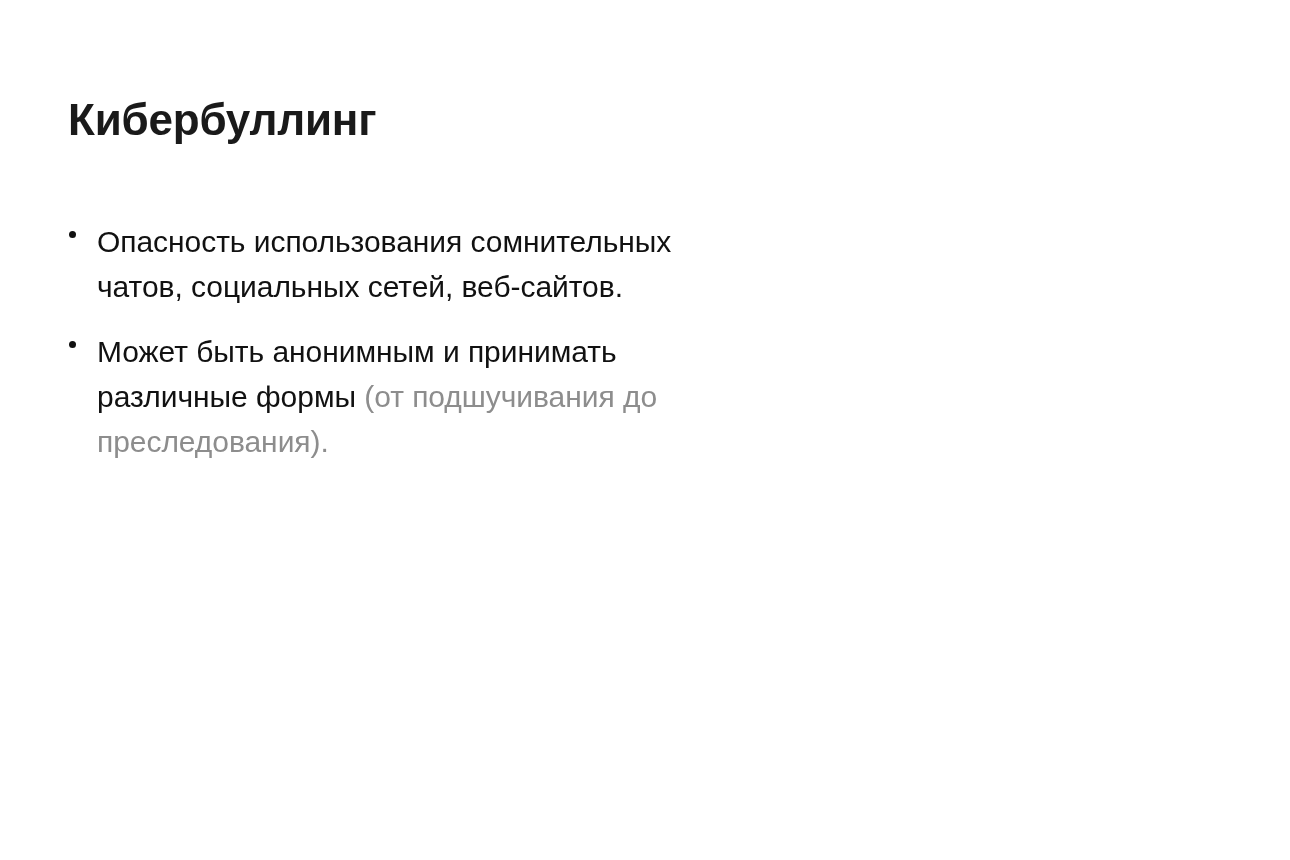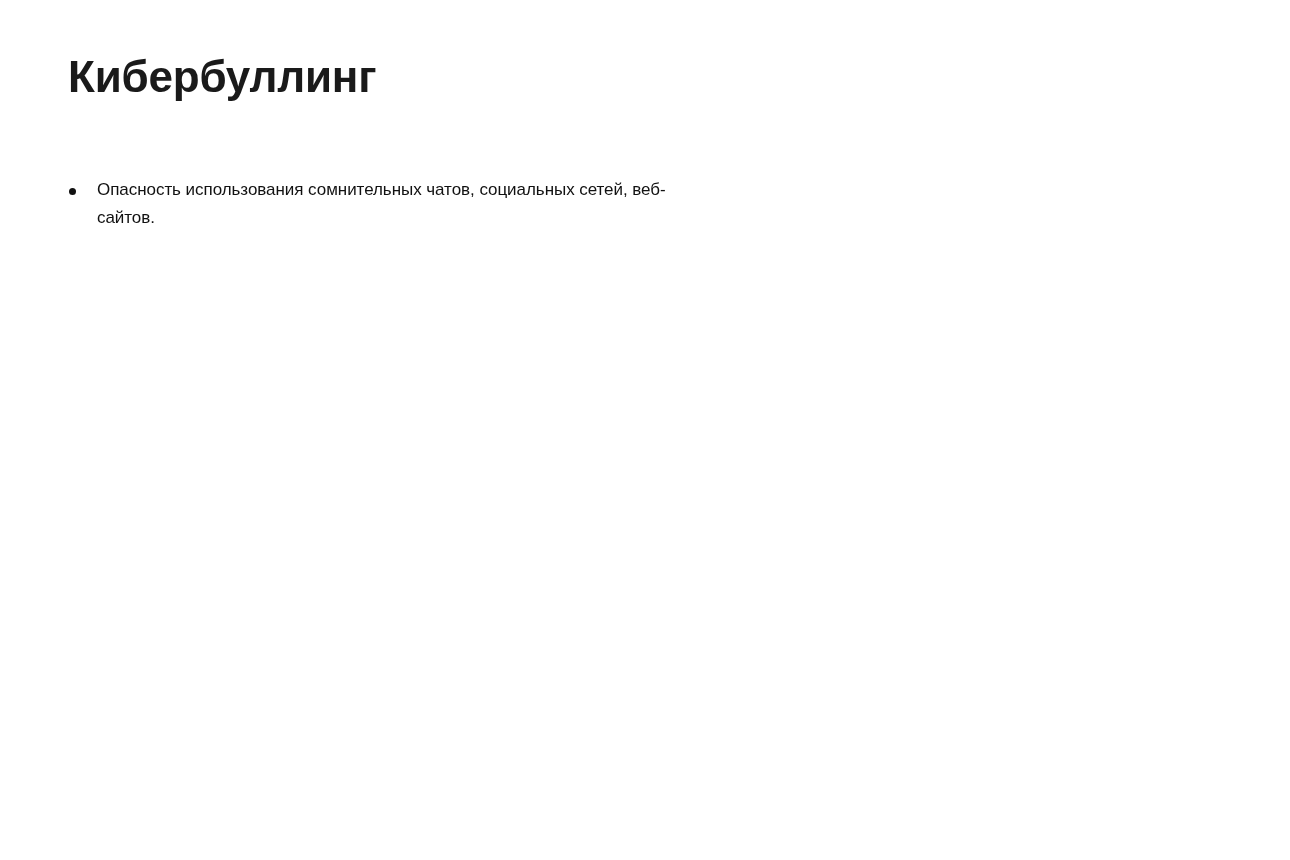--- a/index.html
+++ b/index.html
@@ -15,20 +15,21 @@
     -webkit-font-smoothing: antialiased;
     overflow: hidden;
   }
 
   .slide {
     position: relative;
     width: 1290px;
     height: 668px;
     background: #ffffff;
     box-sizing: border-box;
+    margin-top: 43px;
   }
 
   .slide-title {
     position: absolute;
     left: 68px;
     top: 51px;
     font-size: 44px;
     font-weight: 700;
     line-height: 1.16;
     letter-spacing: -0.2px;
@@ -44,22 +45,22 @@
     width: 625px;
     margin: 0;
     padding: 0;
     list-style: none;
   }
 
   .bullet-item {
     position: relative;
     padding-left: 29px;
     margin-bottom: 20px;
-    font-size: 17px;
-    line-height: 28px;
+    font-size: 30px;
+    line-height: 45px;
     font-weight: 500;
     color: #111111;
     letter-spacing: -0.05px;
   }
 
   .bullet-item:last-child {
     margin-bottom: 0;
   }
 
   .bullet-marker {
@@ -88,17 +89,21 @@
 
   <h1 class="slide-title">Кибербуллинг</h1>
 
   <ul class="bullet-list">
 
     <li class="bullet-item">
       <span class="bullet-marker"></span>
       <span class="bullet-text">Опасность использования сомнительных чатов, социальных сетей, веб-сайтов.</span><span class="muted"></span>
     </li>
 
+    <li class="bullet-item">
+      <span class="bullet-marker"></span>
+      <span class="bullet-text">Может быть анонимным и принимать различные формы </span><span class="muted">(от подшучивания до преследования).</span>
+    </li>
 
 
   </ul>
 
 </div>
 
 </body></html>

